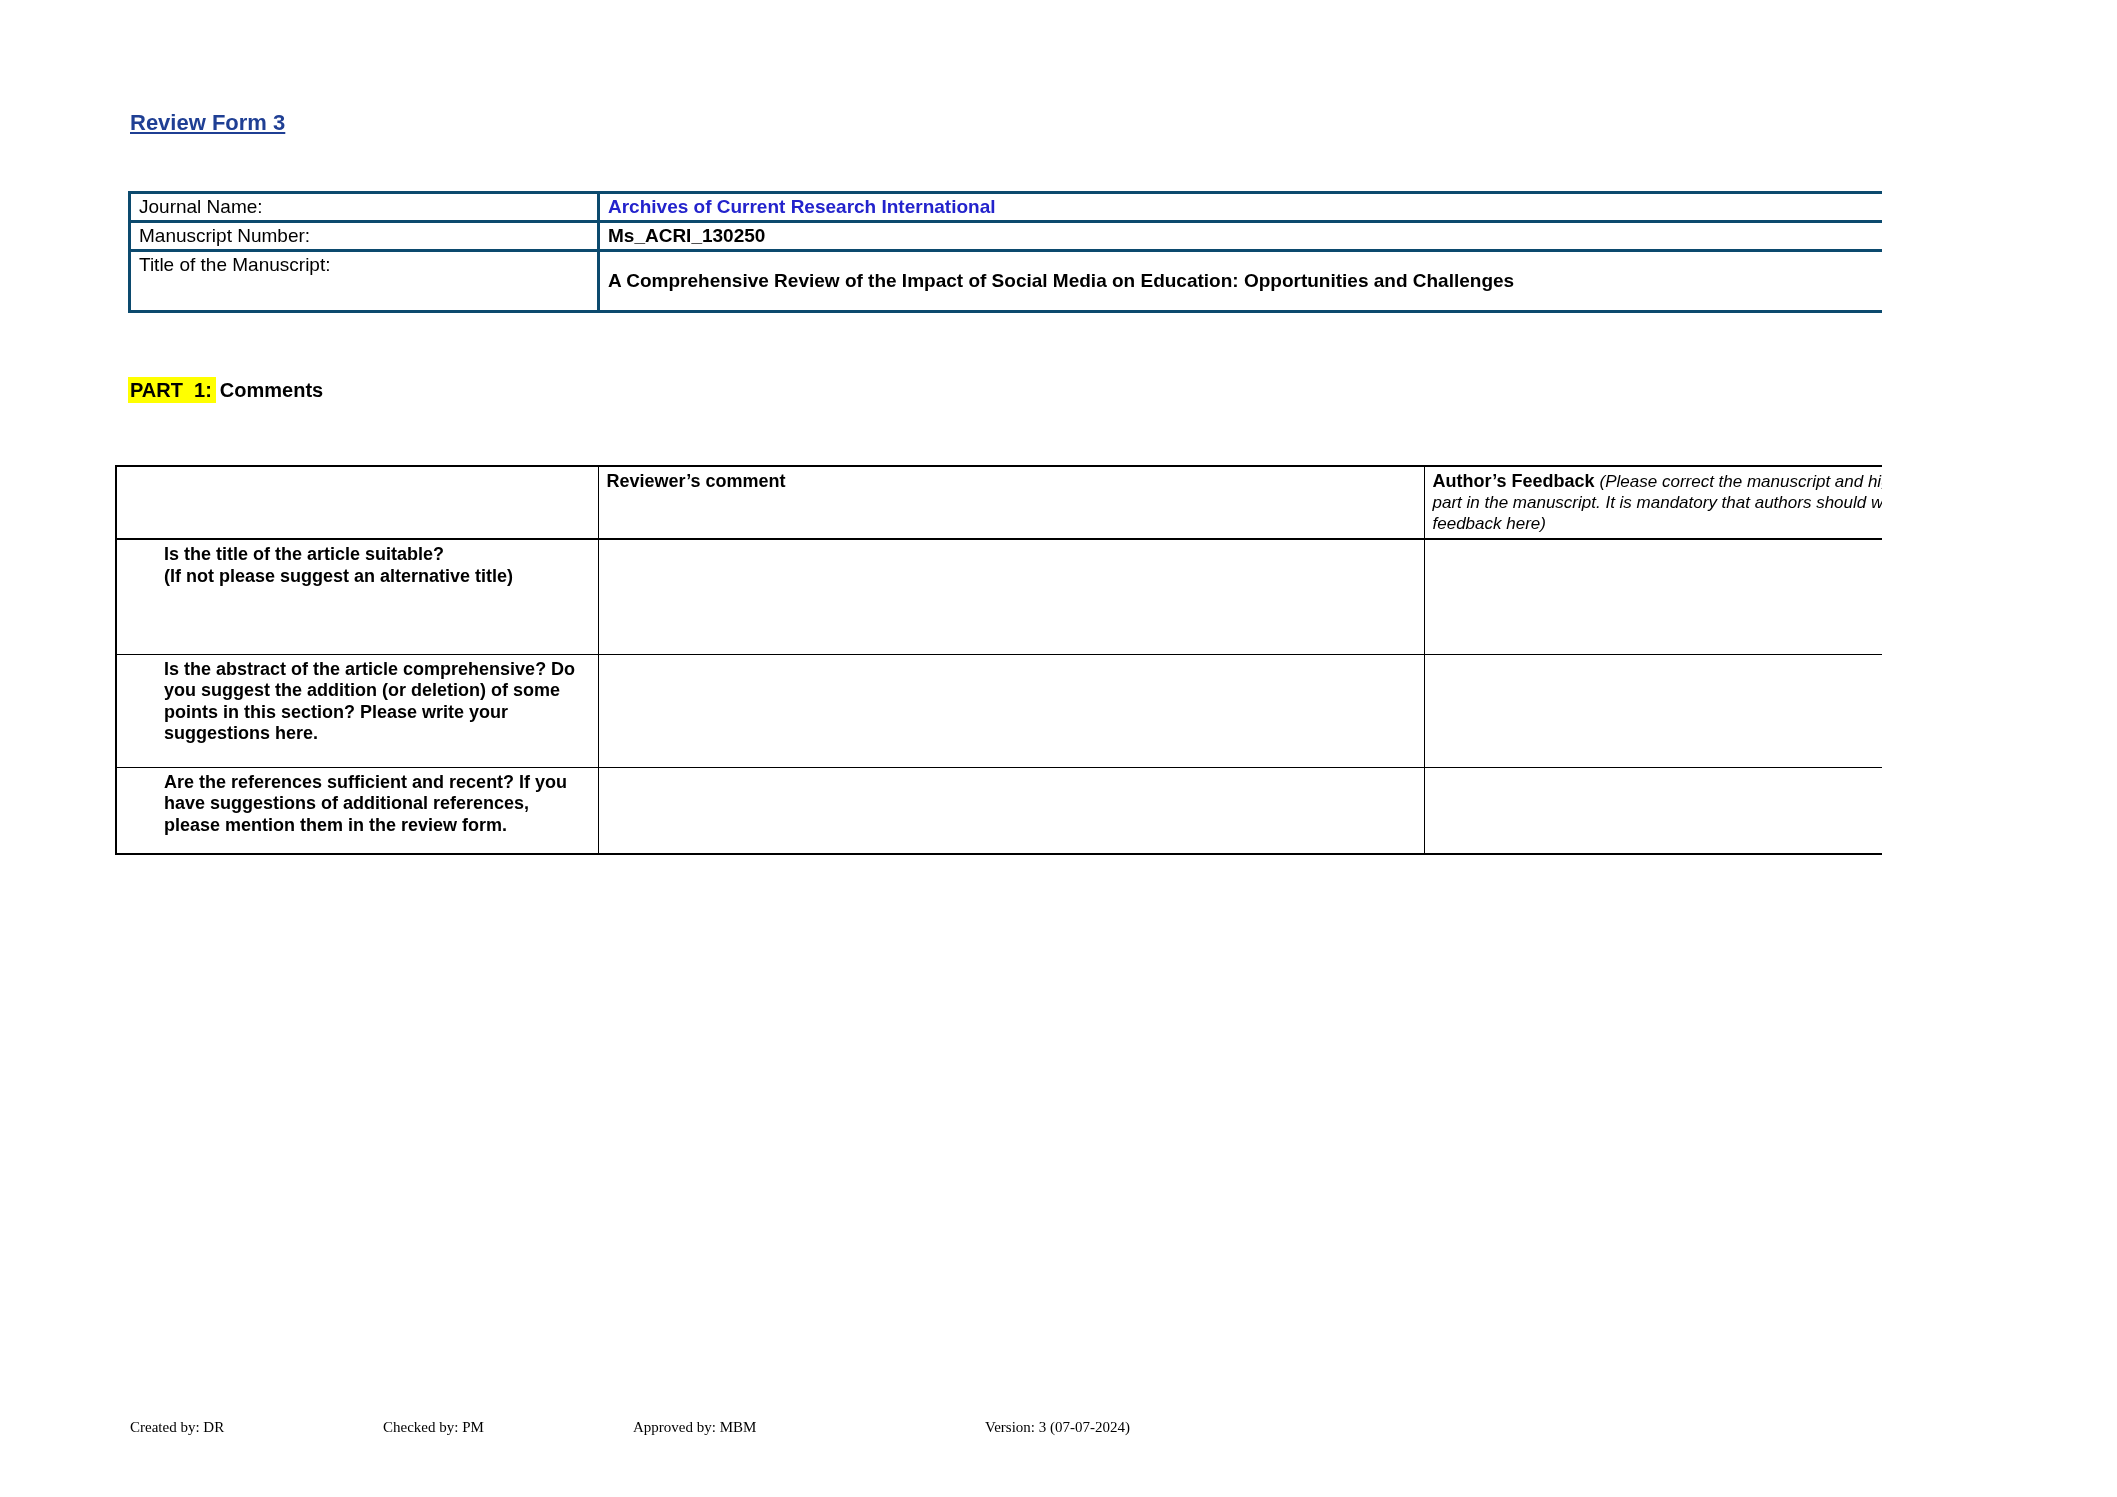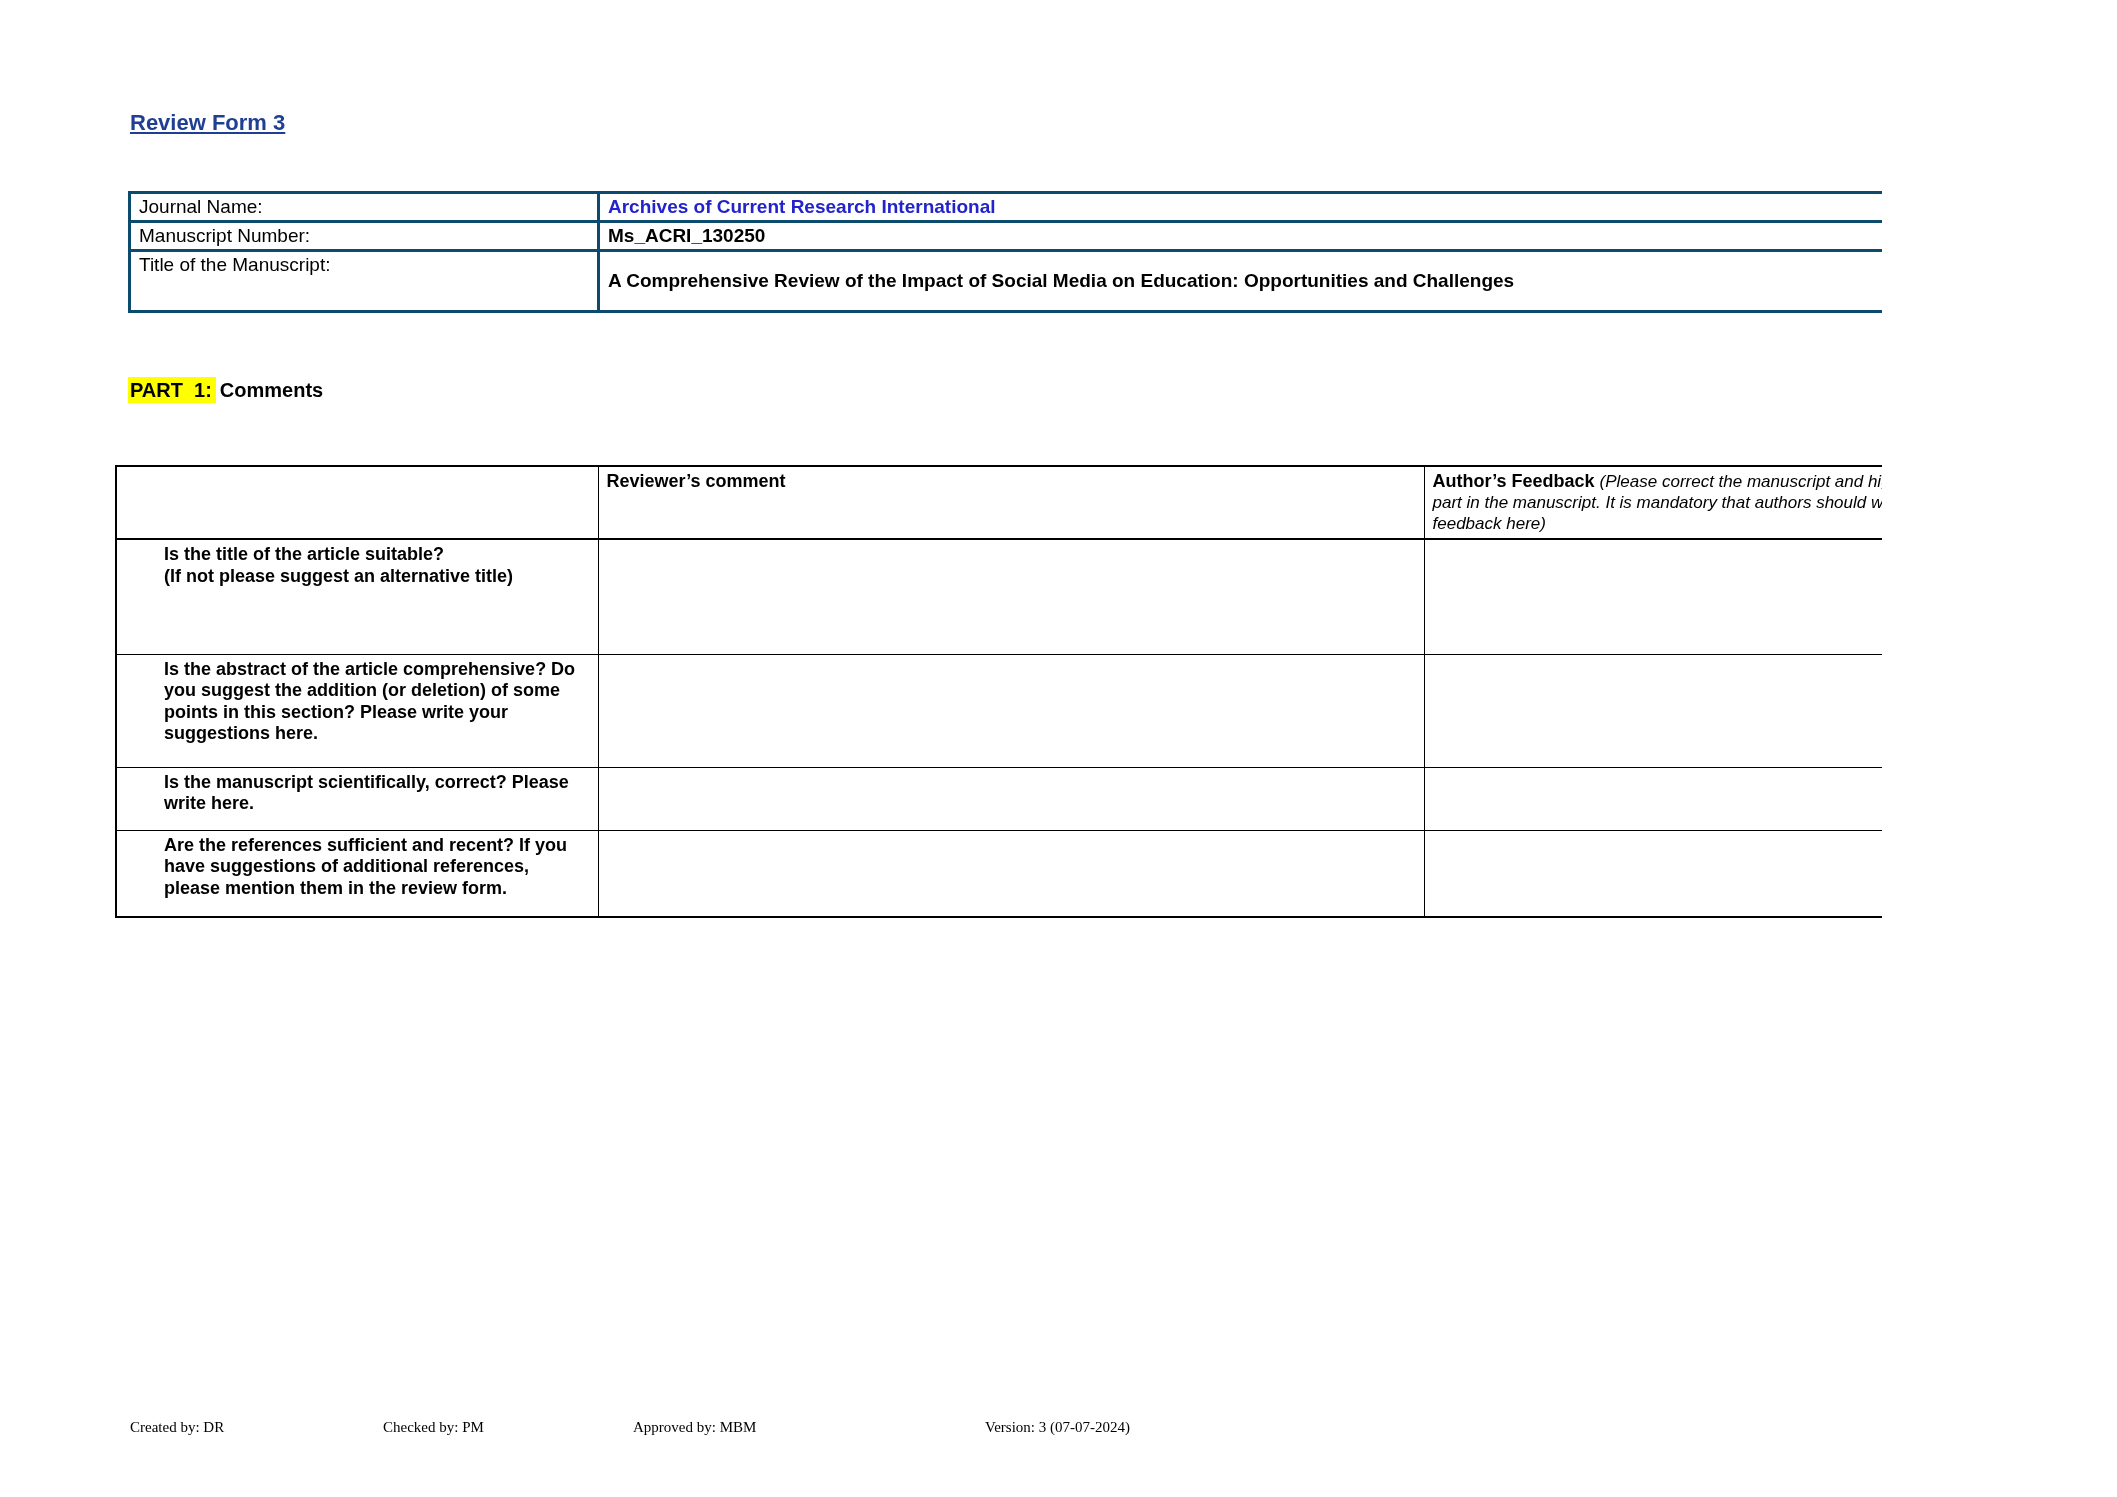--- a/index.html
+++ b/index.html
@@ -121,25 +121,20 @@
       <td class="blank"></td>
       <td class="blank"></td>
     </tr>
 
     <tr style="height:113px">
       <td class="q">Is the abstract of the article comprehensive? Do you suggest the addition (or deletion) of some points in this section? Please write your suggestions here.</td>
       <td class="blank"></td>
       <td class="blank"></td>
     </tr>
 
-    <tr style="height:63px">
-      <td class="q">Is the manuscript scientifically, correct? Please write here.</td>
-      <td class="blank"></td>
-      <td class="blank"></td>
-    </tr>
 
     <tr style="height:87px">
       <td class="q">Are the references sufficient and recent? If you have suggestions of additional references, please mention them in the review form.</td>
       <td class="blank"></td>
       <td class="blank"></td>
     </tr>
   </tbody>
     </table>
 
   <span class="footer-item f1">Created by: DR</span>

